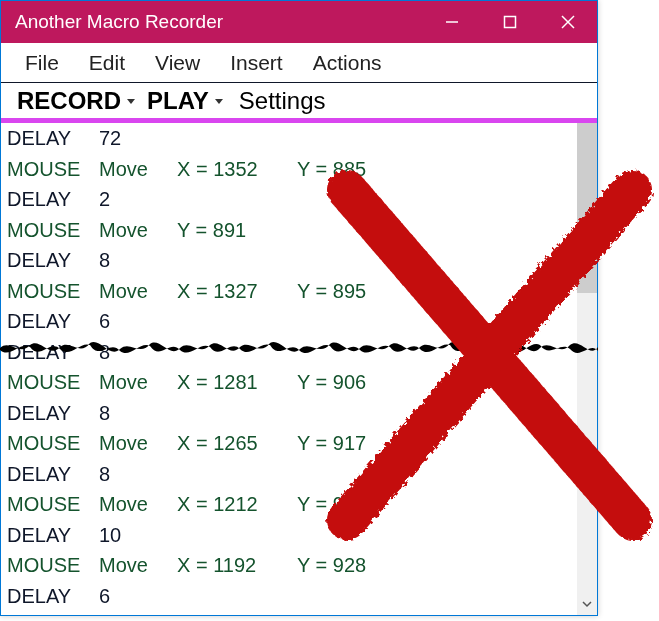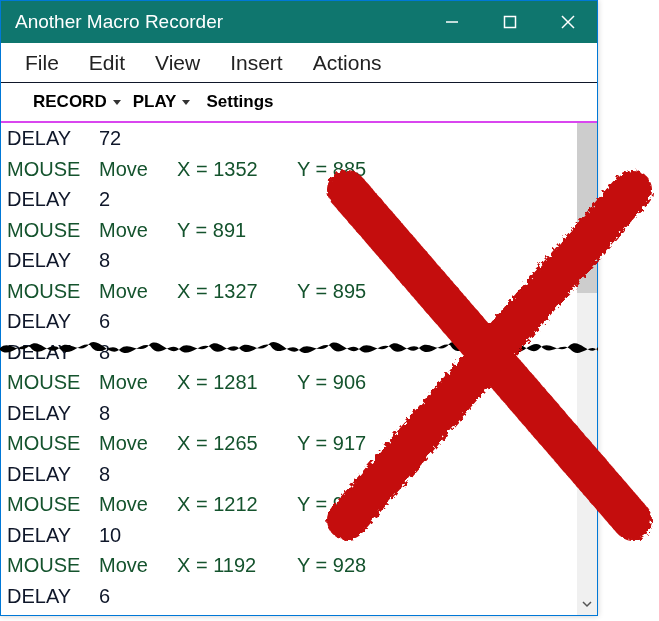--- a/index.html
+++ b/index.html
@@ -21,21 +21,21 @@
     height: 616px;
     border: 1px solid #0078d7;
     background: #fff;
     display: flex;
     flex-direction: column;
     box-shadow: 0 0 6px rgba(0,0,0,0.2);
   }
   
   .titlebar {
     height: 42px;
-    background: #0f766e;
+    background: #be185d;
     color: #fff;
     display: flex;
     align-items: center;
     font-size: 19px;
     font-weight: 400;
   }
   .titlebar .title {
     padding-left: 14px;
     flex: 1;
   }
@@ -62,43 +62,43 @@
   }
   .menubar .menu-item {
     padding: 4px 14px;
     cursor: pointer;
   }
   
   .toolbar {
     height: 40px;
     display: flex;
     align-items: center;
-    padding: 0 26px;
+    padding: 0 10px;
     gap: 0;
-    font-size: 17px;
-    border-bottom: 2px solid #d946ef;
+    font-size: 24px;
+    border-bottom: 5px solid #d946ef;
   }
   .toolbar .btn {
     font-weight: 700;
     padding: 2px 6px;
     cursor: pointer;
     display: flex;
     align-items: center;
   }
   .toolbar .drop {
     width: 14px;
     display: flex;
     align-items: center;
     justify-content: center;
     padding: 0 6px 0 0;
     cursor: pointer;
   }
   .toolbar .drop svg { display:block; }
   .toolbar .btn-settings {
-    font-weight: 700;
+    font-weight: 400;
     padding: 2px 8px;
     cursor: pointer;
     margin-left: 2px;
   }
   
   .listwrap {
     flex: 1;
     display: flex;
     position: relative;
     overflow: hidden;

